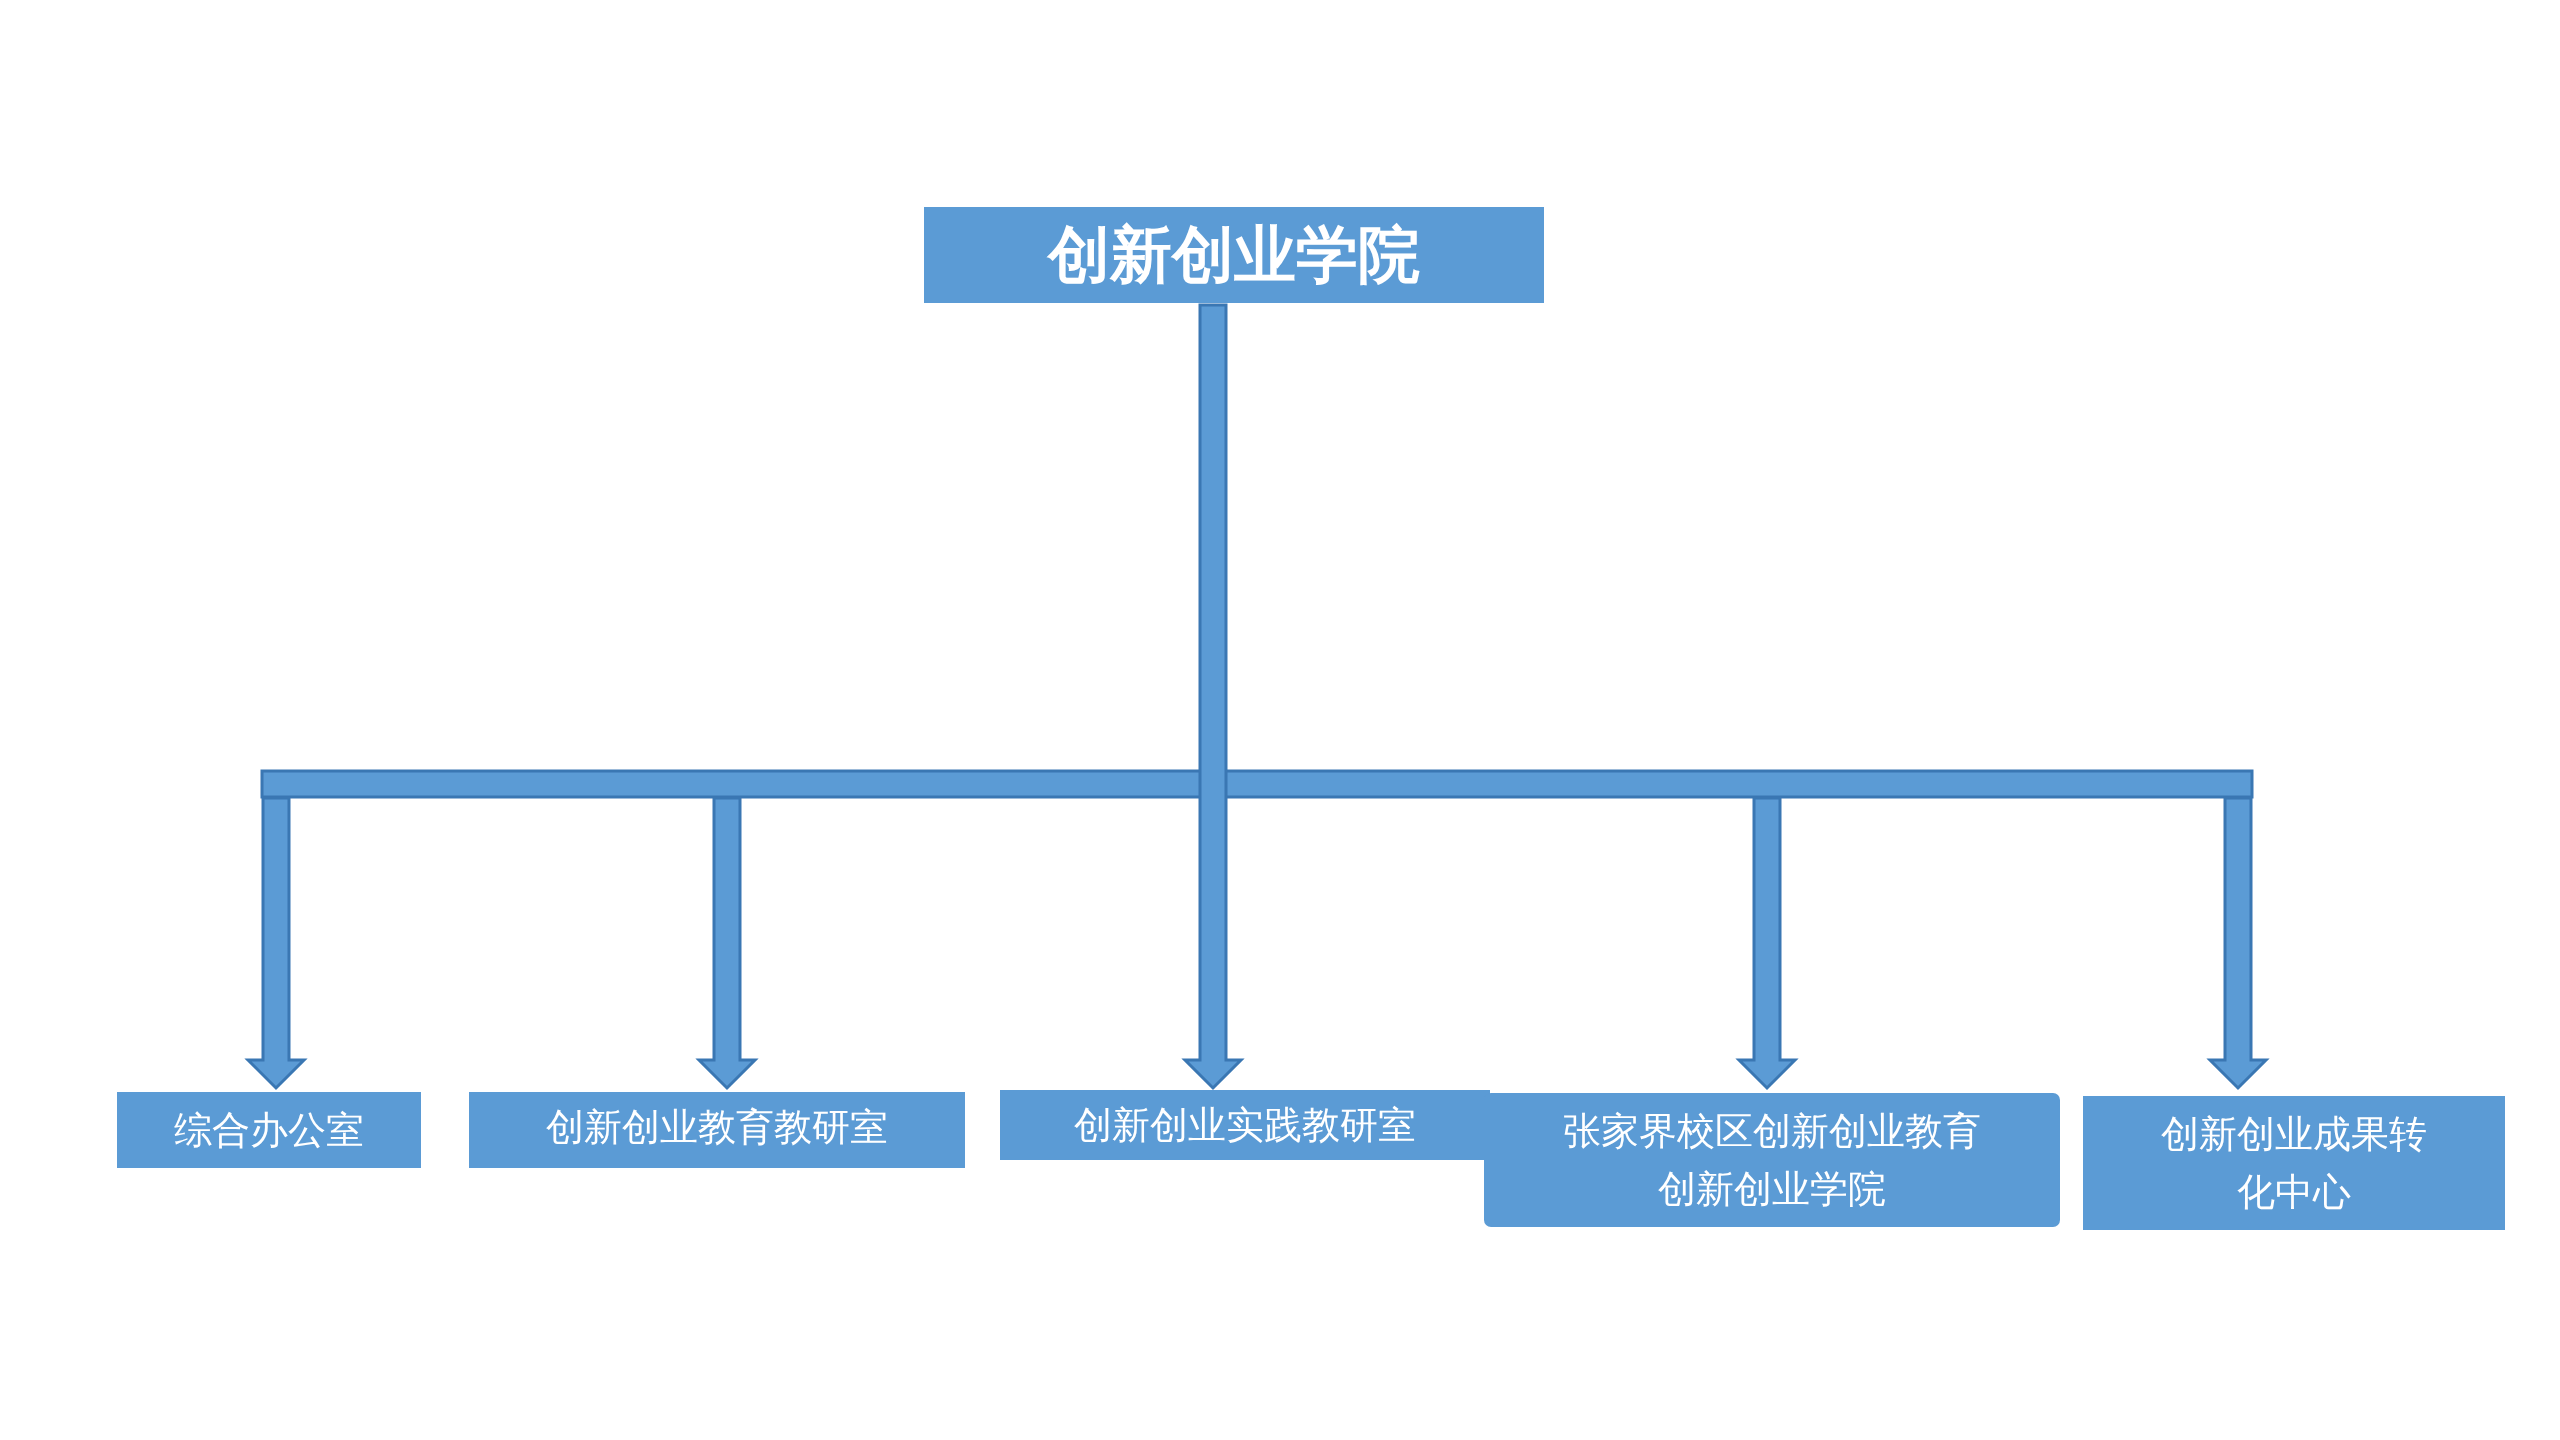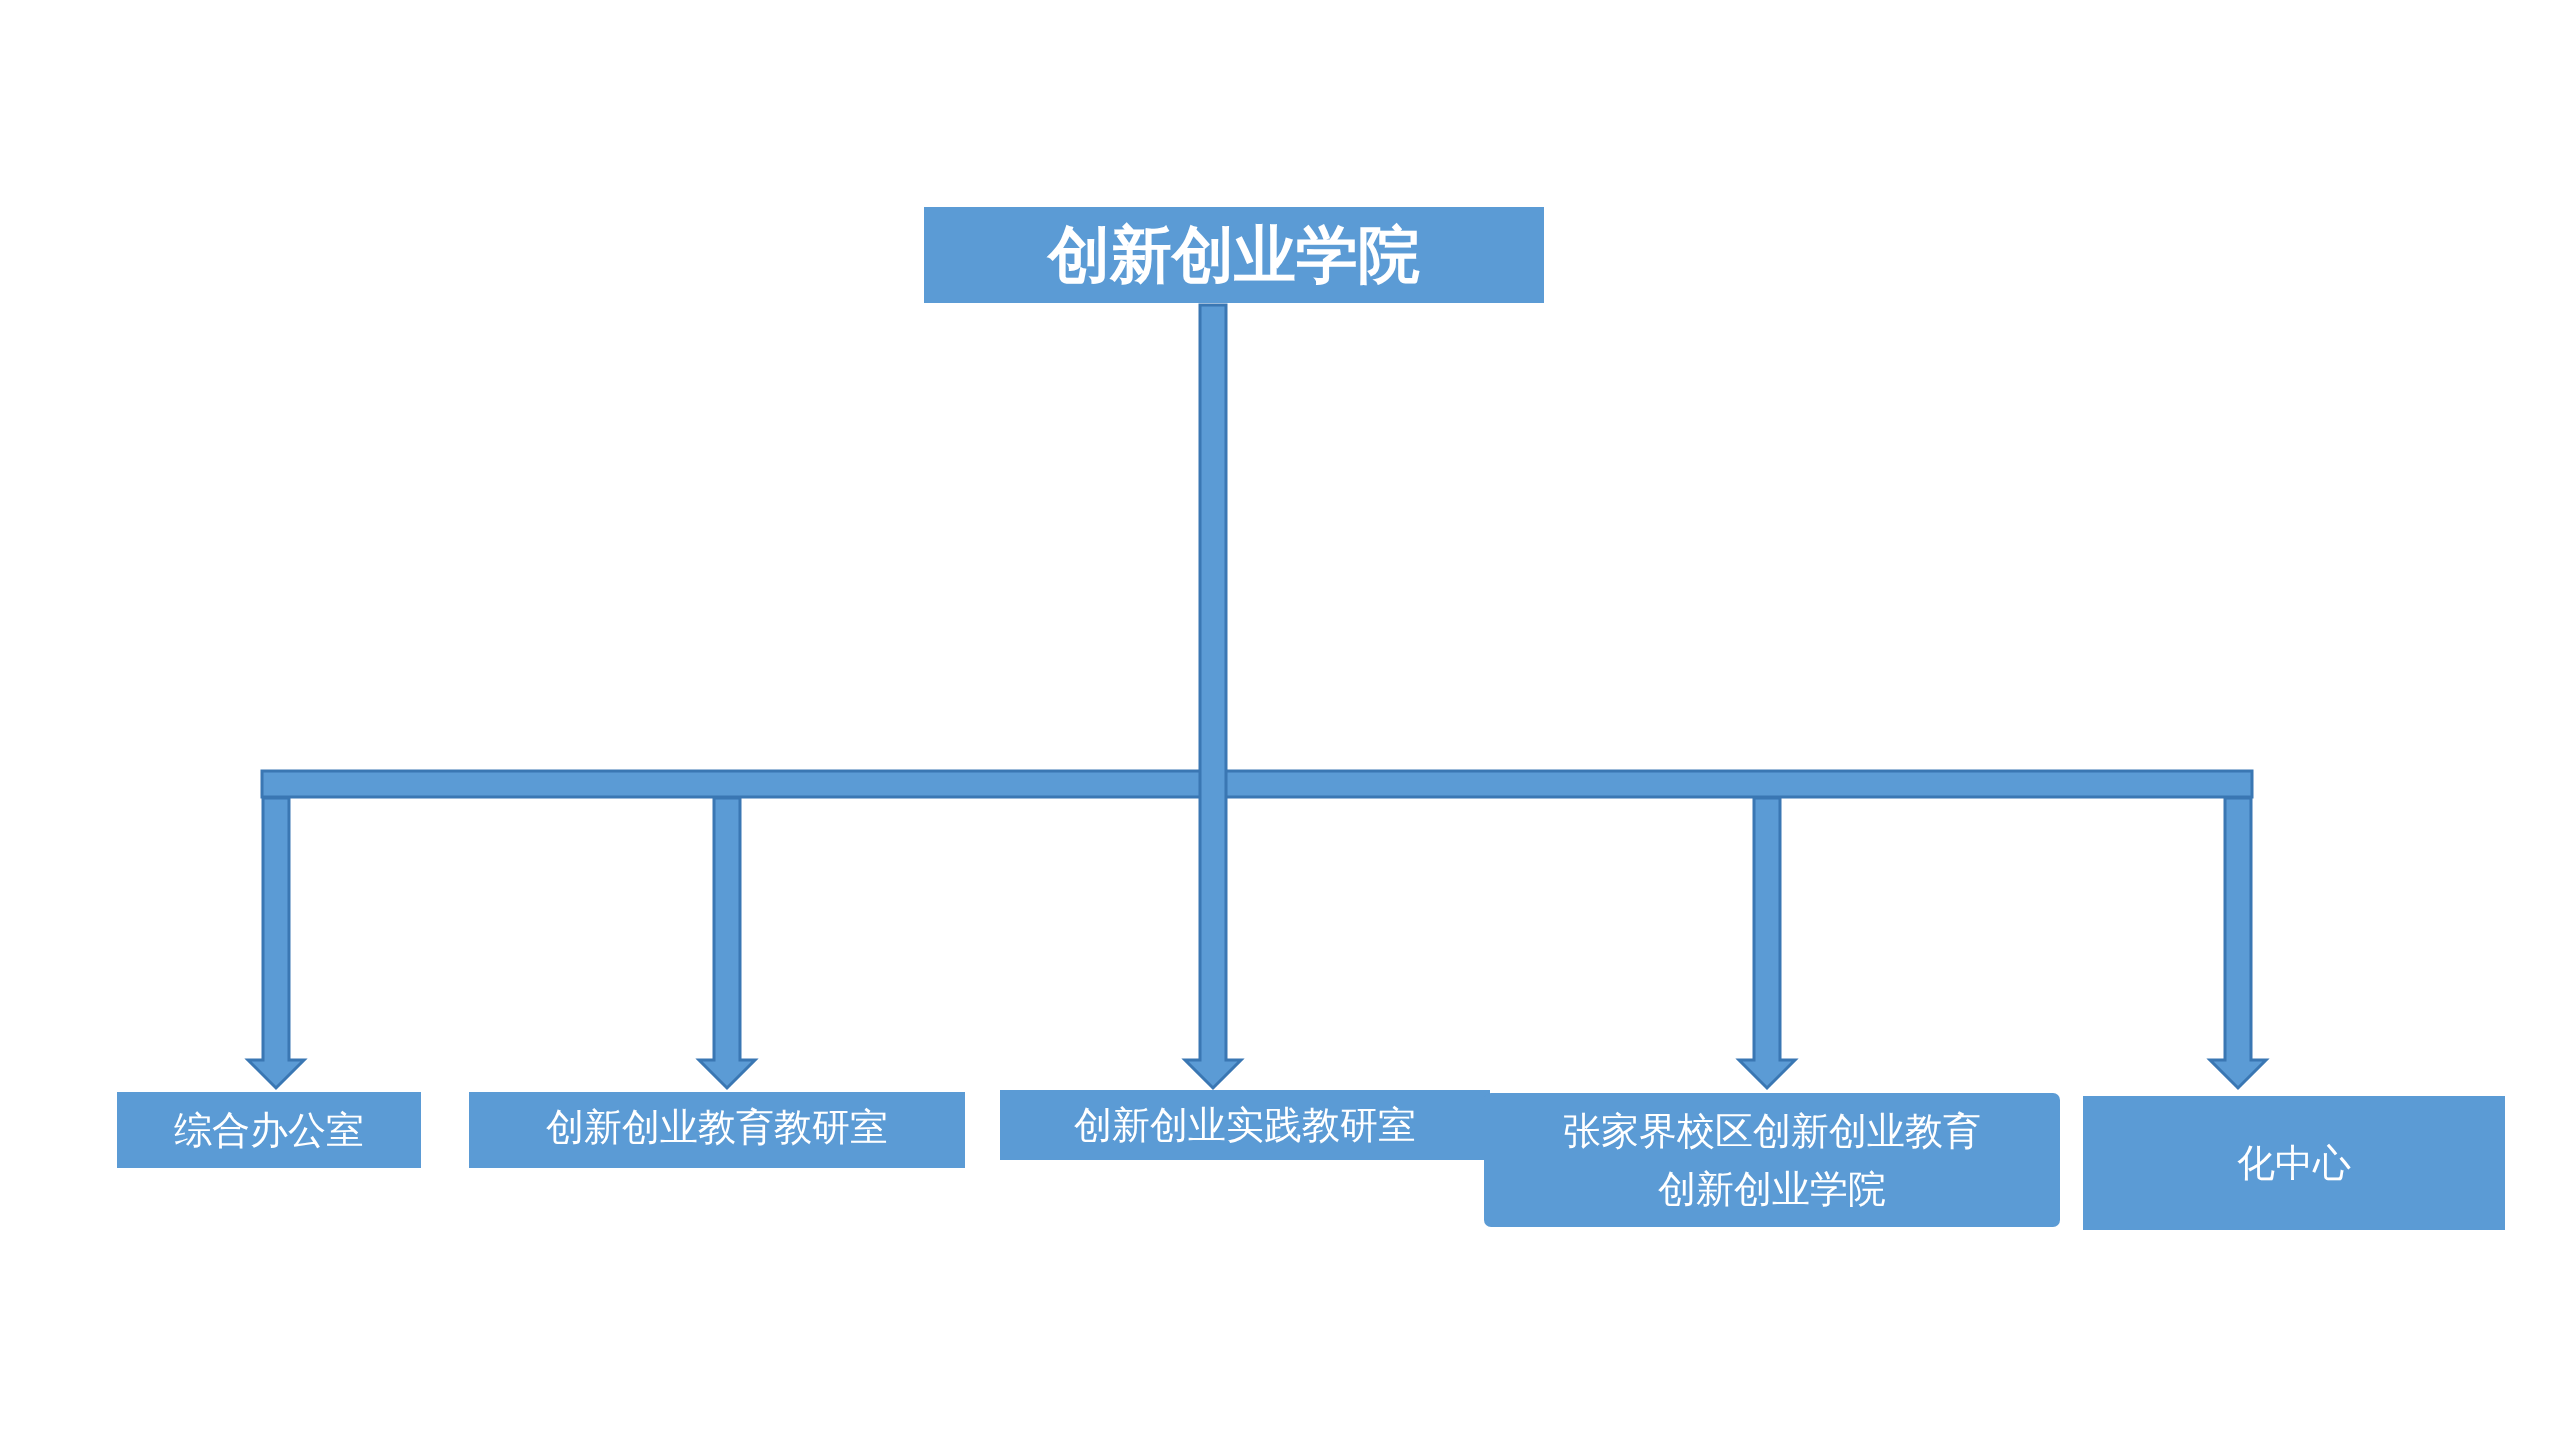--- a/index.html
+++ b/index.html
@@ -48,14 +48,15 @@
 <div class="box child" style="left:980px; top:1090px; width:490px; height:70px;margin-left:20px;">
   <span>创新创业实践教研室</span>
 </div>
 
 <div class="box child" style="left:1484px; top:1093px; width:576px; height:134px; flex-direction:column;border-radius:7px;">
   <span>张家界校区创新创业教育</span>
   <span>创新创业学院</span>
 </div>
 
 <div class="box child" style="left:2083px; top:1096px; width:422px; height:134px; flex-direction:column;">
+  <span>创新创业成果转</span>
   <span>化中心</span>
 </div>
 
 </body></html>

